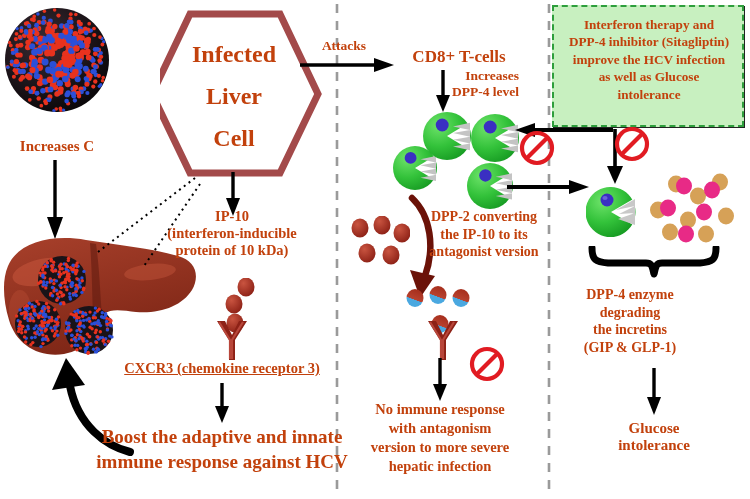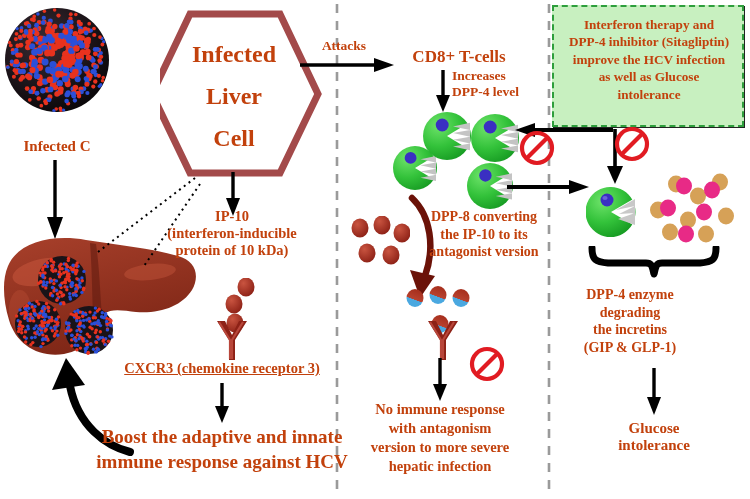--- a/index.html
+++ b/index.html
@@ -361,21 +361,21 @@
           <circle cx="92.3" cy="33.0" r="2.11" fill="#e8321e"></circle>
           <circle cx="56.6" cy="72.3" r="3.45" fill="#e8321e"></circle>
           <circle cx="56.5" cy="39.4" r="3.34" fill="#e8321e"></circle>
           <circle cx="25.8" cy="74.3" r="2.77" fill="#e8321e"></circle>
           <circle cx="64.6" cy="99.1" r="2.28" fill="#2b4fd8"></circle>
           <circle cx="58.8" cy="87.1" r="2.96" fill="#e8321e"></circle>
         </g>
     </g>
   </svg>
 
-  <div class="txt ctr" style="left:57px;top:138px;font-size:15px;">Infected C</div>
+  <div class="txt ctr" style="left:57px;top:138px;font-size:15px;">Increases C</div>
 
   <svg class="abs" style="left:38px;top:160px" width="42" height="82">
     <line x1="17" y1="0" x2="17" y2="62" stroke="#000" stroke-width="3.4"></line>
     <polygon points="17,79 9,57 25,57" fill="#000"></polygon>
   </svg>
 
   <svg class="abs" style="left:0;top:228px" width="200" height="150">
     <defs>
       <linearGradient id="lvg" x1="0" y1="0" x2="0.4" y2="1">
         <stop offset="0%" stop-color="#a8402b"></stop>
@@ -912,21 +912,21 @@
     <line x1="0" y1="9" x2="78" y2="9" stroke="#000" stroke-width="3.4"></line>
     <polygon points="94,9 74,2 74,16" fill="#000"></polygon>
   </svg>
 
   <div class="txt ctr" style="left:459px;top:47px;font-size:17px;">CD8+ T-cells</div>
 
   <svg class="abs" style="left:429px;top:70px" width="30" height="44">
     <line x1="14" y1="0" x2="14" y2="28" stroke="#000" stroke-width="3.4"></line>
     <polygon points="14,42 7,25 21,25" fill="#000"></polygon>
   </svg>
-  <div class="txt" style="left:452px;top:68px;font-size:13.5px;line-height:1.18;text-align:left;">Increases
+  <div class="txt" style="left:452px;top:68px;font-size:13.5px;line-height:1.18;text-align:right;">Increases
 DPP-4 level</div>
 
   <svg class="abs" style="left:385px;top:108px" width="145" height="110">
     <defs>
       <radialGradient id="grn" cx="32%" cy="28%" r="80%">
         <stop offset="0%" stop-color="#6ee36a"></stop>
           <stop offset="55%" stop-color="#33c23a"></stop>
           <stop offset="100%" stop-color="#169a22"></stop>
       </radialGradient>
     </defs>
@@ -965,21 +965,21 @@
   <svg class="abs" style="left:517px;top:128px" width="40" height="40">
     <circle cx="20" cy="20" r="15" fill="none" stroke="#e11b22" stroke-width="4.2"></circle>
     <line x1="10" y1="30" x2="30" y2="10" stroke="#e11b22" stroke-width="4.2"></line>
   </svg>
 
   <svg class="abs" style="left:395px;top:194px" width="60" height="110">
     <path d="M17,4 C36,22 40,54 30,82" stroke="#6b1208" stroke-width="6.5" fill="none" stroke-linecap="round"></path>
     <polygon points="25,104 15,76 40,82" fill="#6b1208"></polygon>
   </svg>
 
-  <div class="txt ctr" style="left:484px;top:208px;font-size:14px;line-height:1.25;">DPP-8 converting
+  <div class="txt ctr" style="left:484px;top:208px;font-size:14px;line-height:1.25;">DPP-2 converting
 the IP-10 to its
 antagonist version</div>
 
   <svg class="abs" style="left:348px;top:216px" width="62" height="54">
     <ellipse cx="12" cy="12" rx="8.5" ry="9.5" fill="url(#ipr)"></ellipse>
     <ellipse cx="34" cy="9" rx="8.5" ry="9.5" fill="url(#ipr)"></ellipse>
     <ellipse cx="54" cy="17" rx="8.5" ry="9.5" fill="url(#ipr)"></ellipse>
     <ellipse cx="19" cy="37" rx="8.5" ry="9.5" fill="url(#ipr)"></ellipse>
     <ellipse cx="43" cy="39" rx="8.5" ry="9.5" fill="url(#ipr)"></ellipse>
   </svg>

